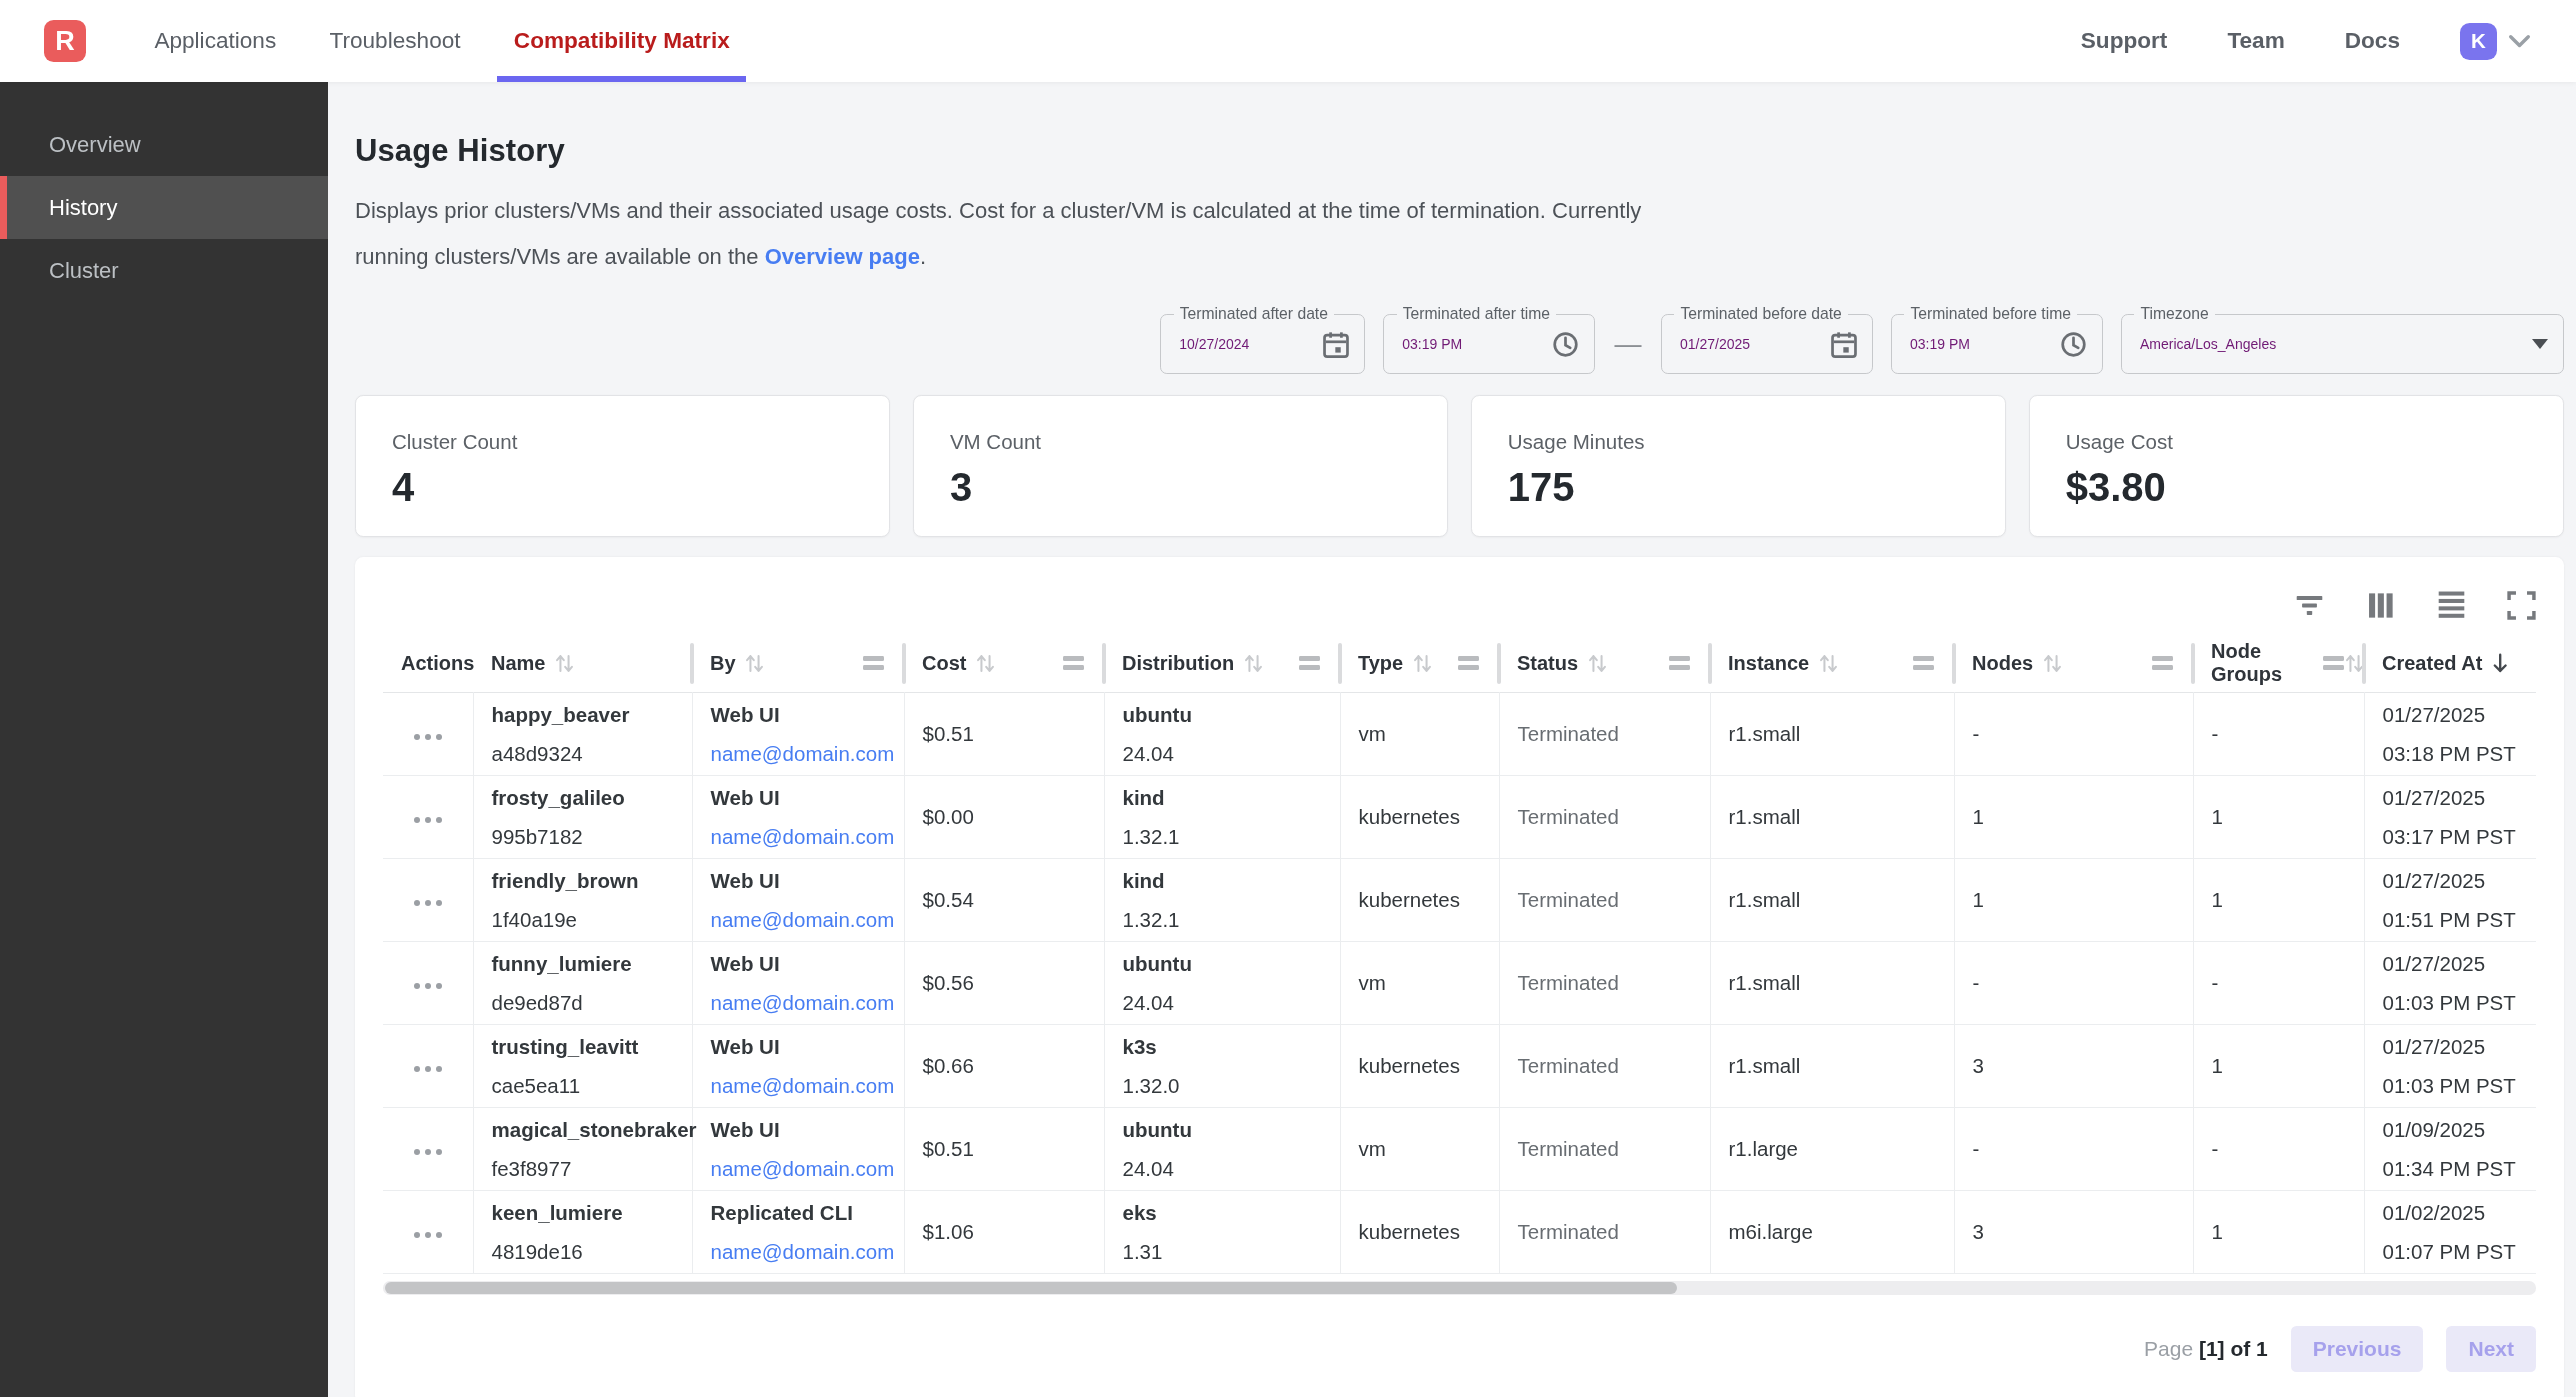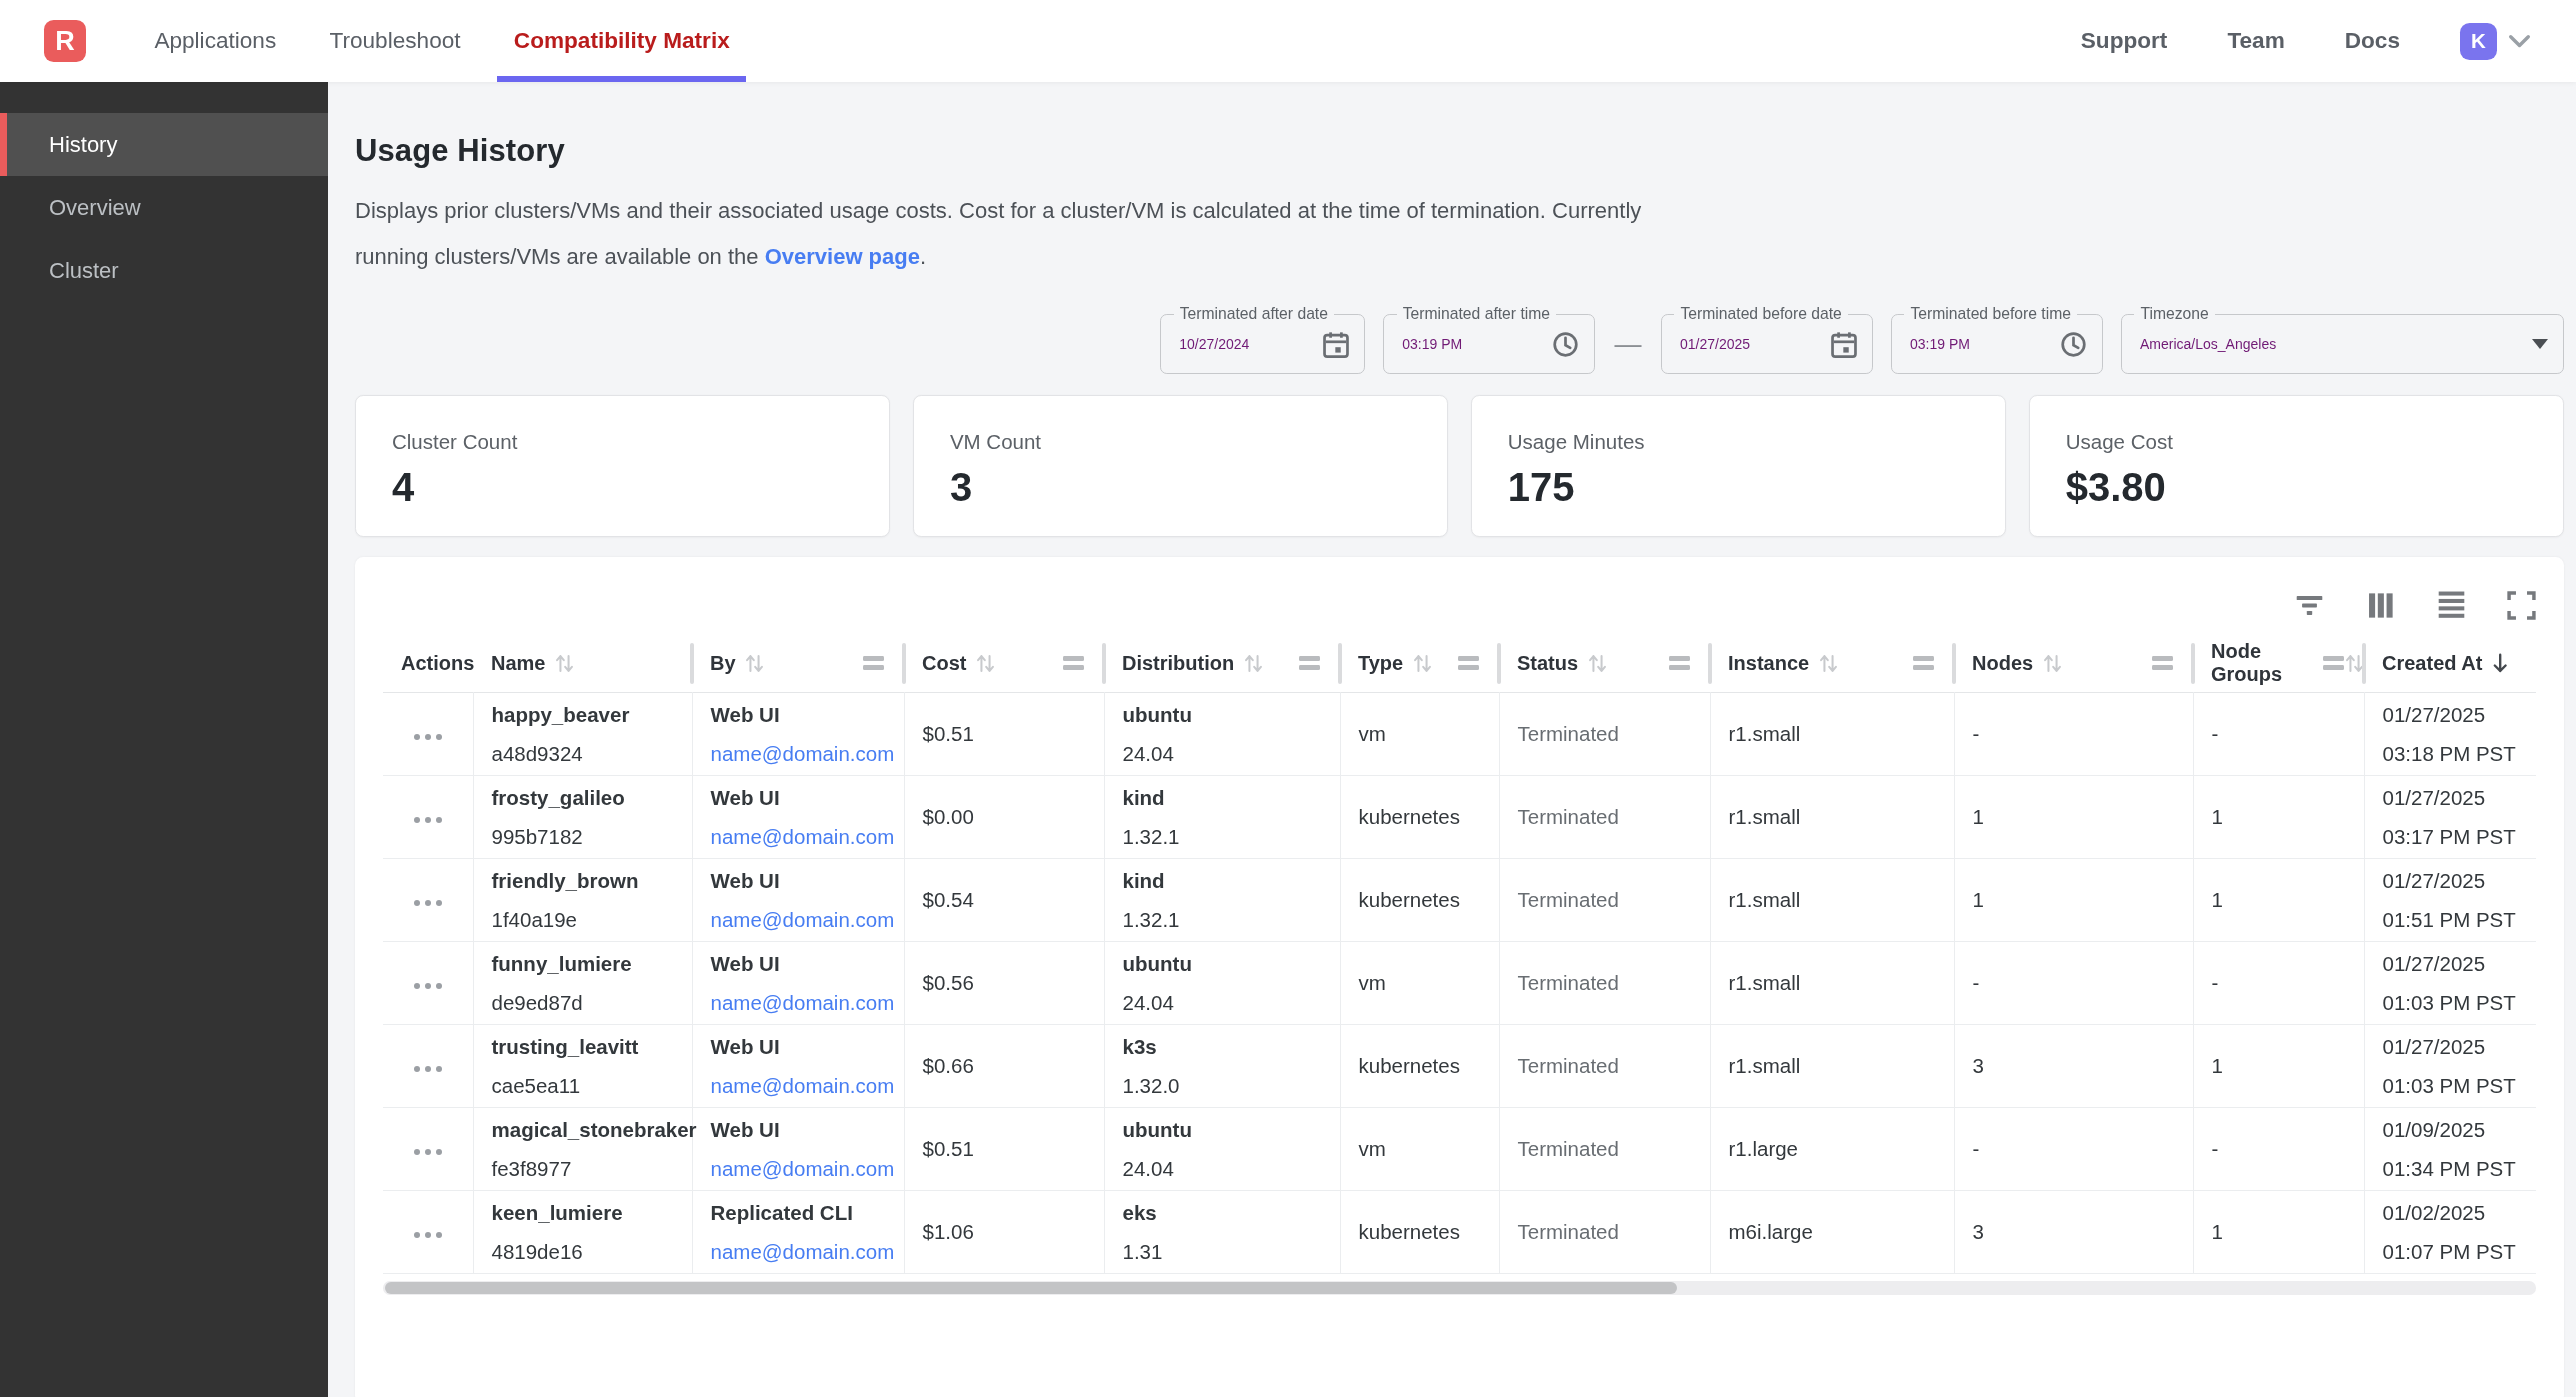--- a/index.html
+++ b/index.html
@@ -120,22 +120,22 @@
       <svg width="23" height="15" viewBox="0 0 34 22">
           <polyline points="4,4 17,17 30,4" fill="none" stroke="#9aa0a6" stroke-width="5" stroke-linecap="round" stroke-linejoin="round"></polyline>
         </svg>
     </span>
   </div>
 </div>
 
 <div class="main">
 
   <div class="sidebar">
+    <div class="side-item">Overview</div>
     <div class="side-item active">History</div>
-    <div class="side-item">Overview</div>
     <div class="side-item">Cluster</div>
   </div>
 
   <div class="content">
     <div class="page-title">Usage History</div>
     <div class="page-desc"><span>Displays prior clusters/VMs and their associated usage costs. Cost for a cluster/VM is calculated at the time of termination. Currently running clusters/VMs are available on the </span><a>Overview page</a><span>.</span></div>
 
     <div class="filters">
       <div class="field f-date">
         <span class="flabel">Terminated after date</span>
@@ -604,16 +604,21 @@
                 <div class="l2">01:07 PM PST</div>
               </td>
   </tr>
 </tbody>
       </table>
 
       <div class="hscroll">
           <div class="thumb"></div>
         </div>
 
+      <div class="pager">
+        <span class="ptext"><span>Page</span> <b>[1] of 1</b></span>
+        <button class="pbtn">Previous</button>
+        <button class="pbtn">Next</button>
+      </div>
     </div>
   </div>
 </div>
 
 
 </body></html>

